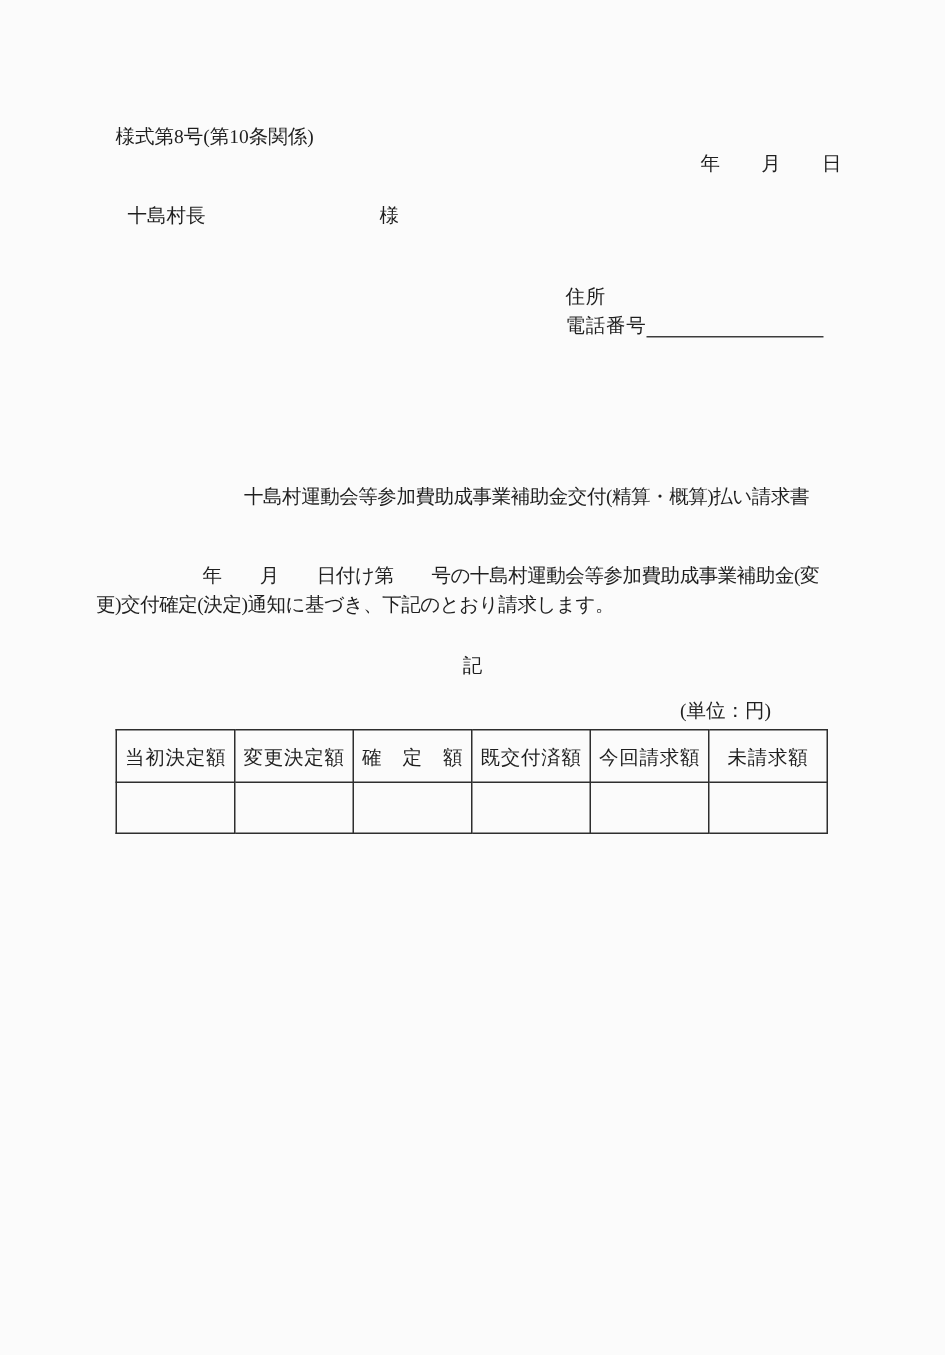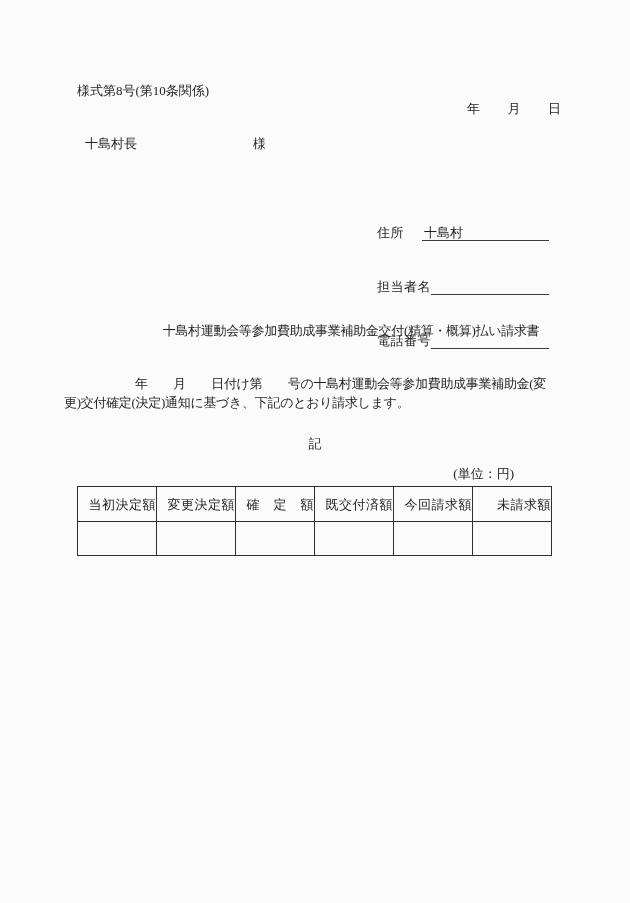--- a/index.html
+++ b/index.html
@@ -26,21 +26,20 @@
   .addressee { left: 85px; top: 137px; display: flex; align-items: center; }
   .addressee .gap { display: inline-block; width: 116px; }
 
   .applicant {
     left: 377px; top: 187px; width: 172px;
     display: flex; flex-direction: column;
   }
   .arow {
     display: flex; align-items: flex-end;
     height: 19px;
-    margin-top: 35px;
   }
   .alabel {
     min-width: 45px;
     padding-bottom: 2px;
     letter-spacing: 0.5px;
   }
   .afield {
     flex: 1;
     align-self: stretch;
     border-bottom: 1px solid #3c3c3c;
@@ -67,21 +66,21 @@
     position: absolute;
     left: 77px; top: 486px;
     width: 475px;
     border-collapse: collapse;
     table-layout: fixed;
     font-size: 13px;
     color: #1f1f1f;
   }
   .amount-table th, .amount-table td {
     border: 1px solid #2e2e2e;
-    text-align: right;
+    text-align: center;
     font-weight: normal;
     padding: 0;
     letter-spacing: 0.5px;
     margin-left: 43px;
   }
   .amount-table thead tr { height: 35px; }
   .amount-table tbody tr { height: 34px; }
 </style>
 </head>
 <body>
@@ -94,29 +93,20 @@
 
   <div class="abs addressee">
     <span>十島村長</span>
     <span class="gap"></span>
     <span>様</span>
   </div>
 
   <div class="abs applicant">
     <div class="arow">
       <span class="alabel">住所</span>
-      <span class="afield">
-          <span>十島村</span>
-        </span>
-    </div>
-    <div class="arow">
-      <span class="alabel">担当者名</span>
-      <span class="afield">
-          <span></span>
-        </span>
     </div>
     <div class="arow">
       <span class="alabel">電話番号</span>
       <span class="afield">
           <span></span>
         </span>
     </div>
   </div>
 
   <div class="abs doc-title">十島村運動会等参加費助成事業補助金交付(精算・概算)払い請求書</div>

